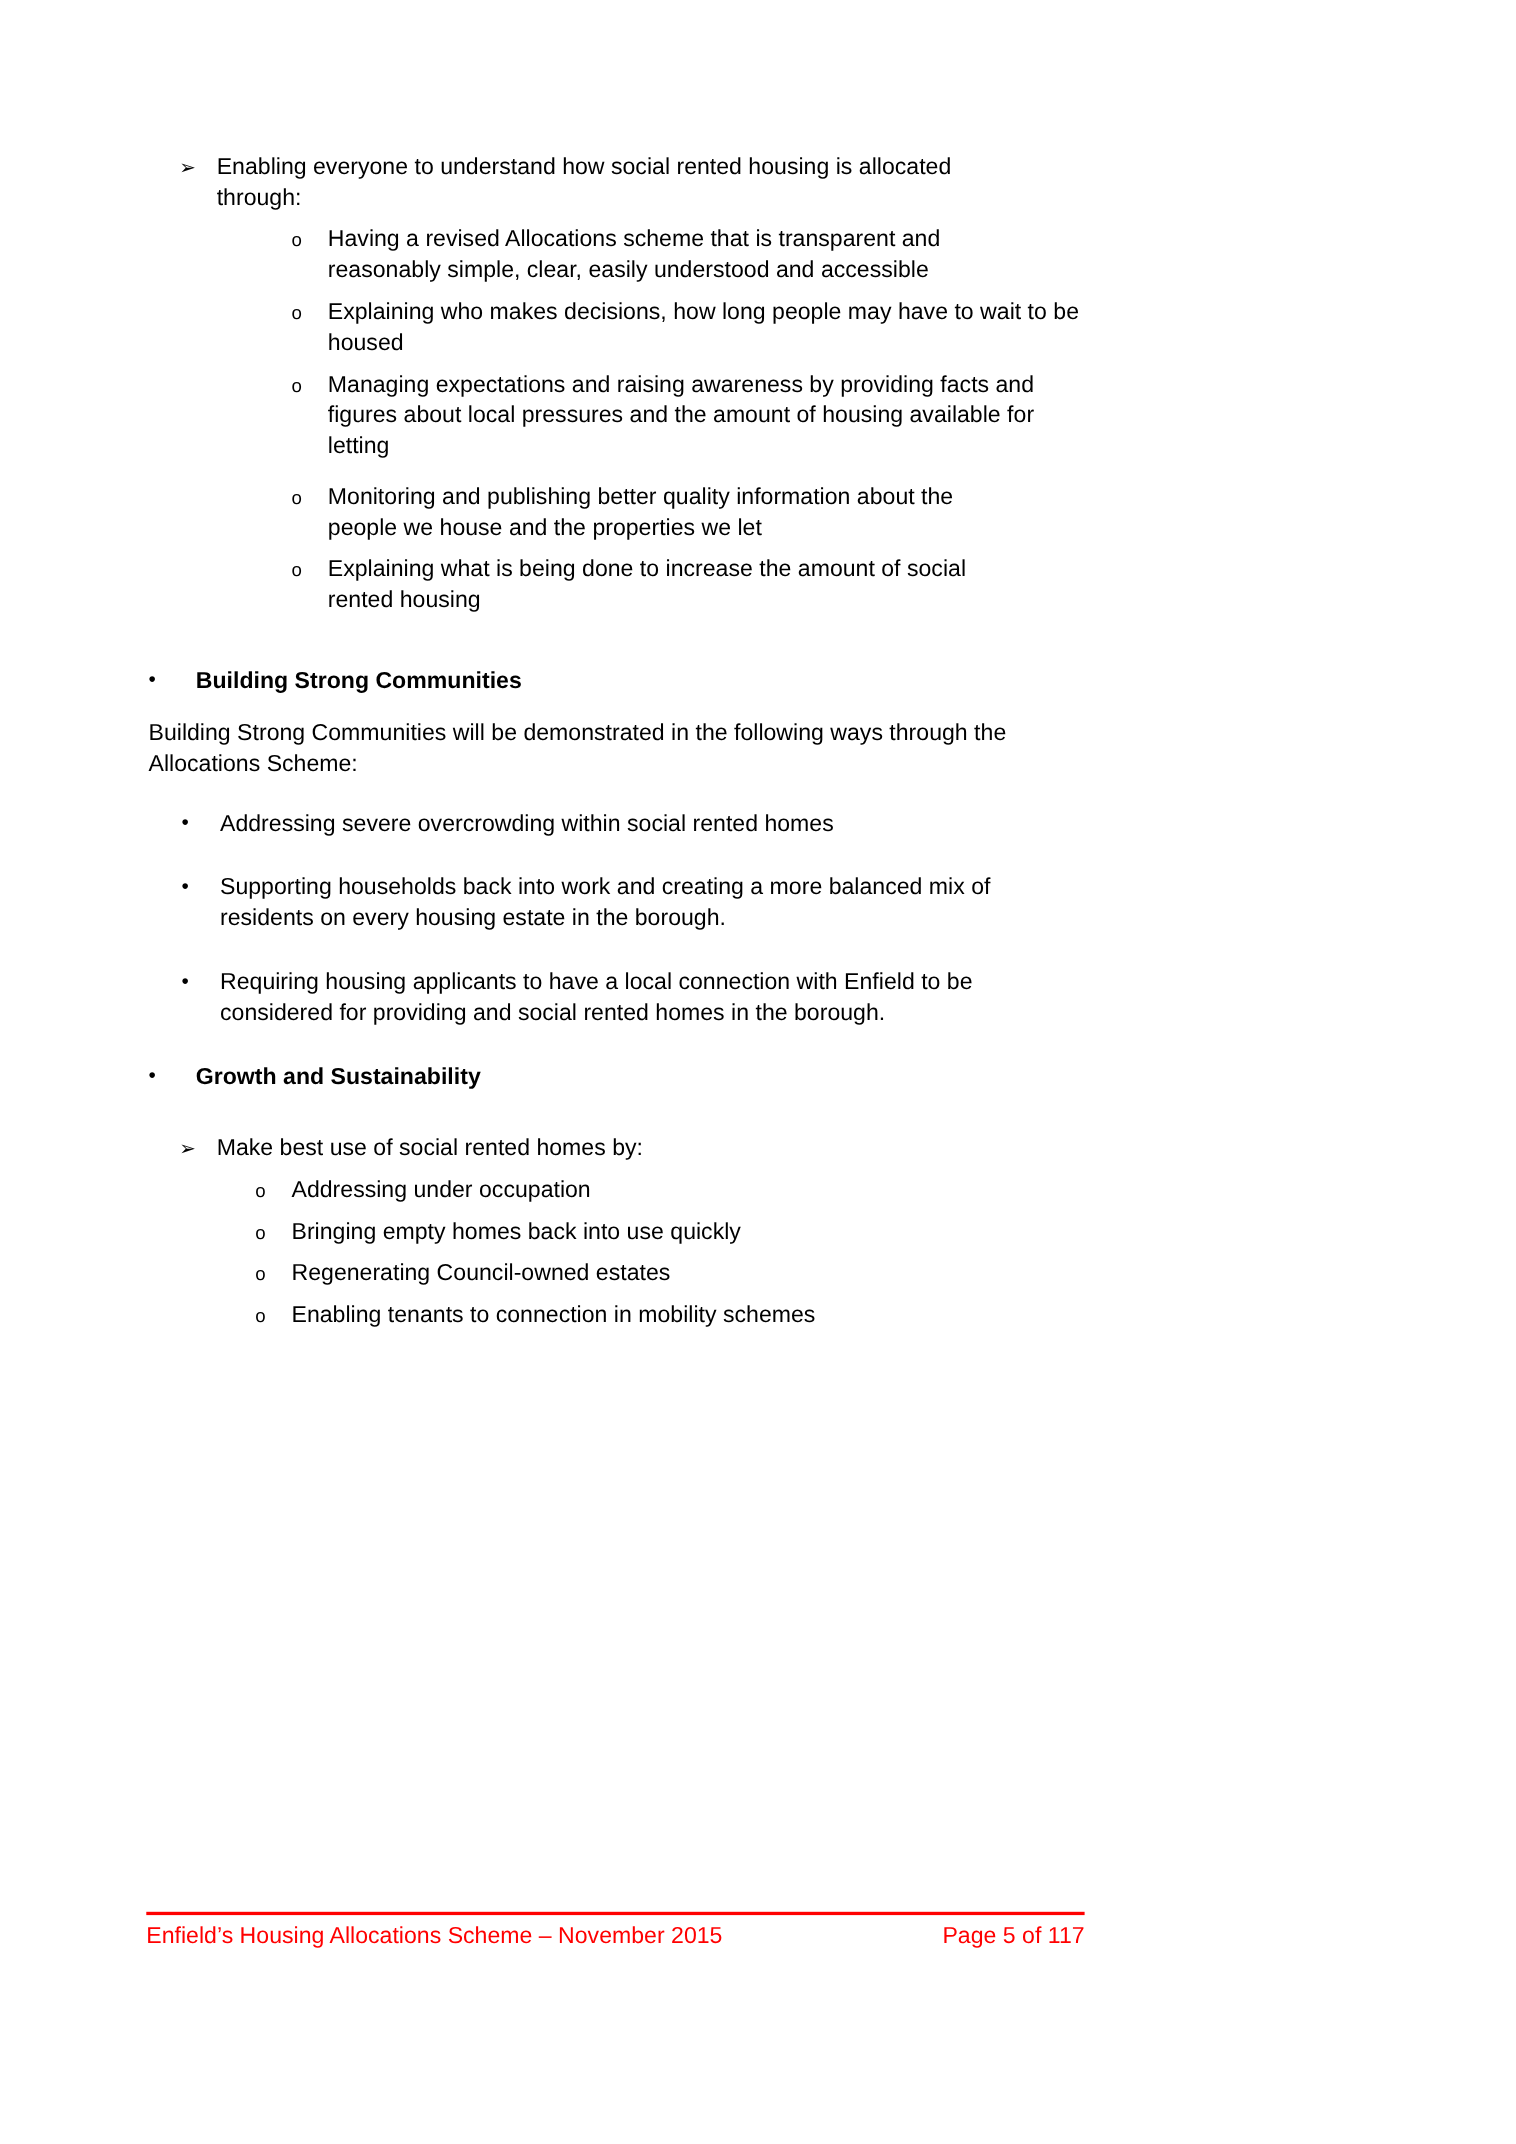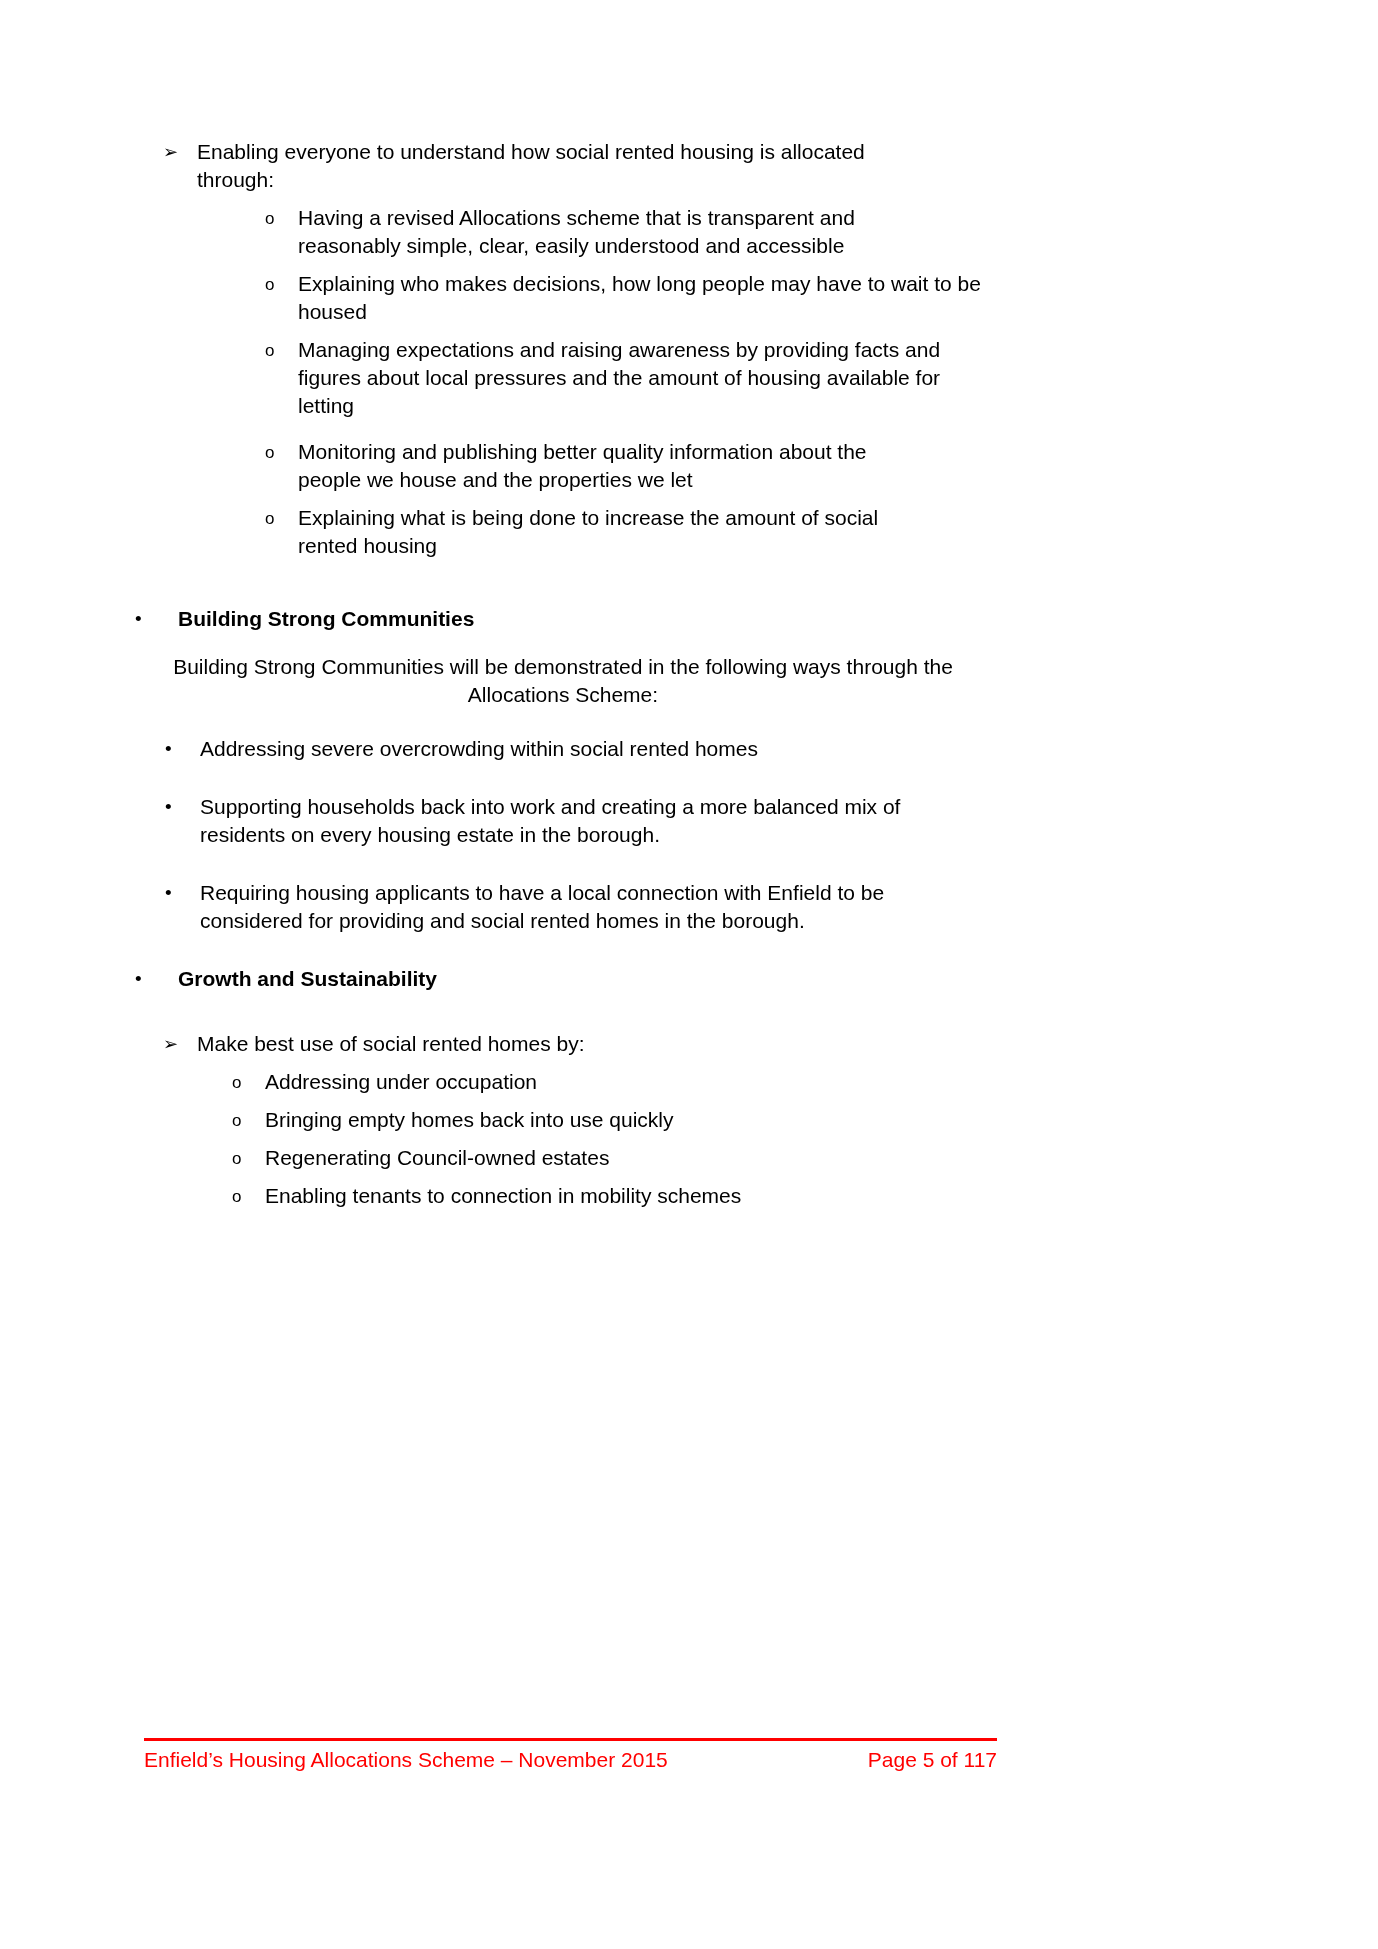--- a/index.html
+++ b/index.html
@@ -29,21 +29,21 @@
 
   
   .o-list-a .o-item { padding-left: 130px; margin-bottom: 10px; }
   .o-list-a .o-item .bullet { width: 33px; font-size: 17px; padding-top: 1px; }
   .o-list-a .o-item.extra-top { margin-top: 18px; }
 
   
   .heading-item { margin-top: 45px; margin-bottom: 20px; font-weight: bold; }
   .heading-item .bullet { width: 43px; font-weight: normal; font-size: 19px; }
 
-  .paragraph { margin-bottom: 26px; text-align: center; }
+  .paragraph { margin-bottom: 26px; }
 
   
   .dot-list .dot-item { padding-left: 30px; margin-bottom: 30px; }
   .dot-list .dot-item .bullet { width: 35px; font-size: 19px; }
 
   
   .dev-item {
     padding-left: 46px;
     text-indent: -26px;
     margin-bottom: 30px;
@@ -52,21 +52,21 @@
 
   .heading-item.growth { margin-top: 30px; margin-bottom: 37px; }
 
   
   .o-list-b { margin-top: 8px; }
   .o-list-b .o-item { padding-left: 97px; margin-bottom: 9px; }
   .o-list-b .o-item .bullet { width: 33px; font-size: 17px; padding-top: 1px; }
 
   .footer {
     position: absolute;
-    left: 144px;
+    left: 133px;
     top: 1738px;
     width: 853px;
     border-top: 3px solid #ff0000;
     padding-top: 5px;
     color: #ff0000;
     display: flex;
     justify-content: space-between;
   }
 </style>
 </head>

